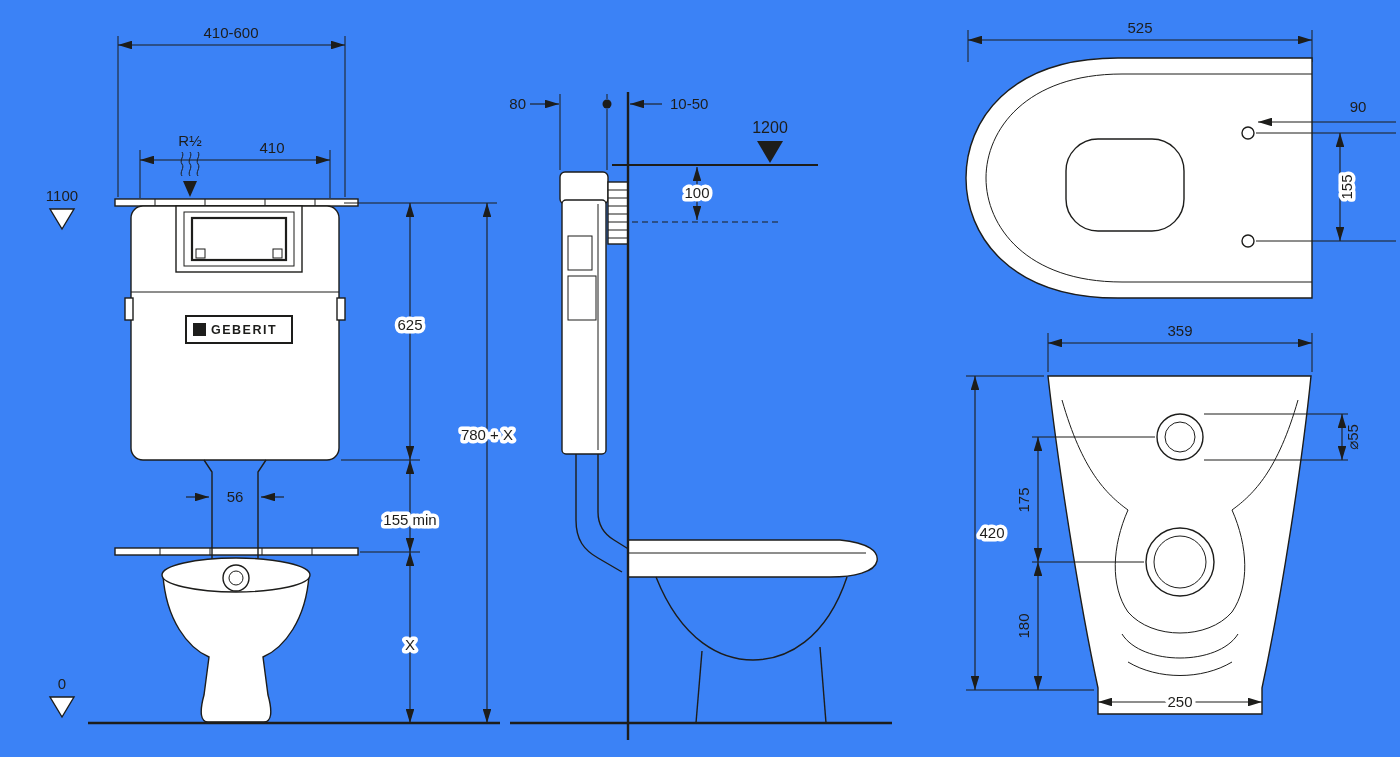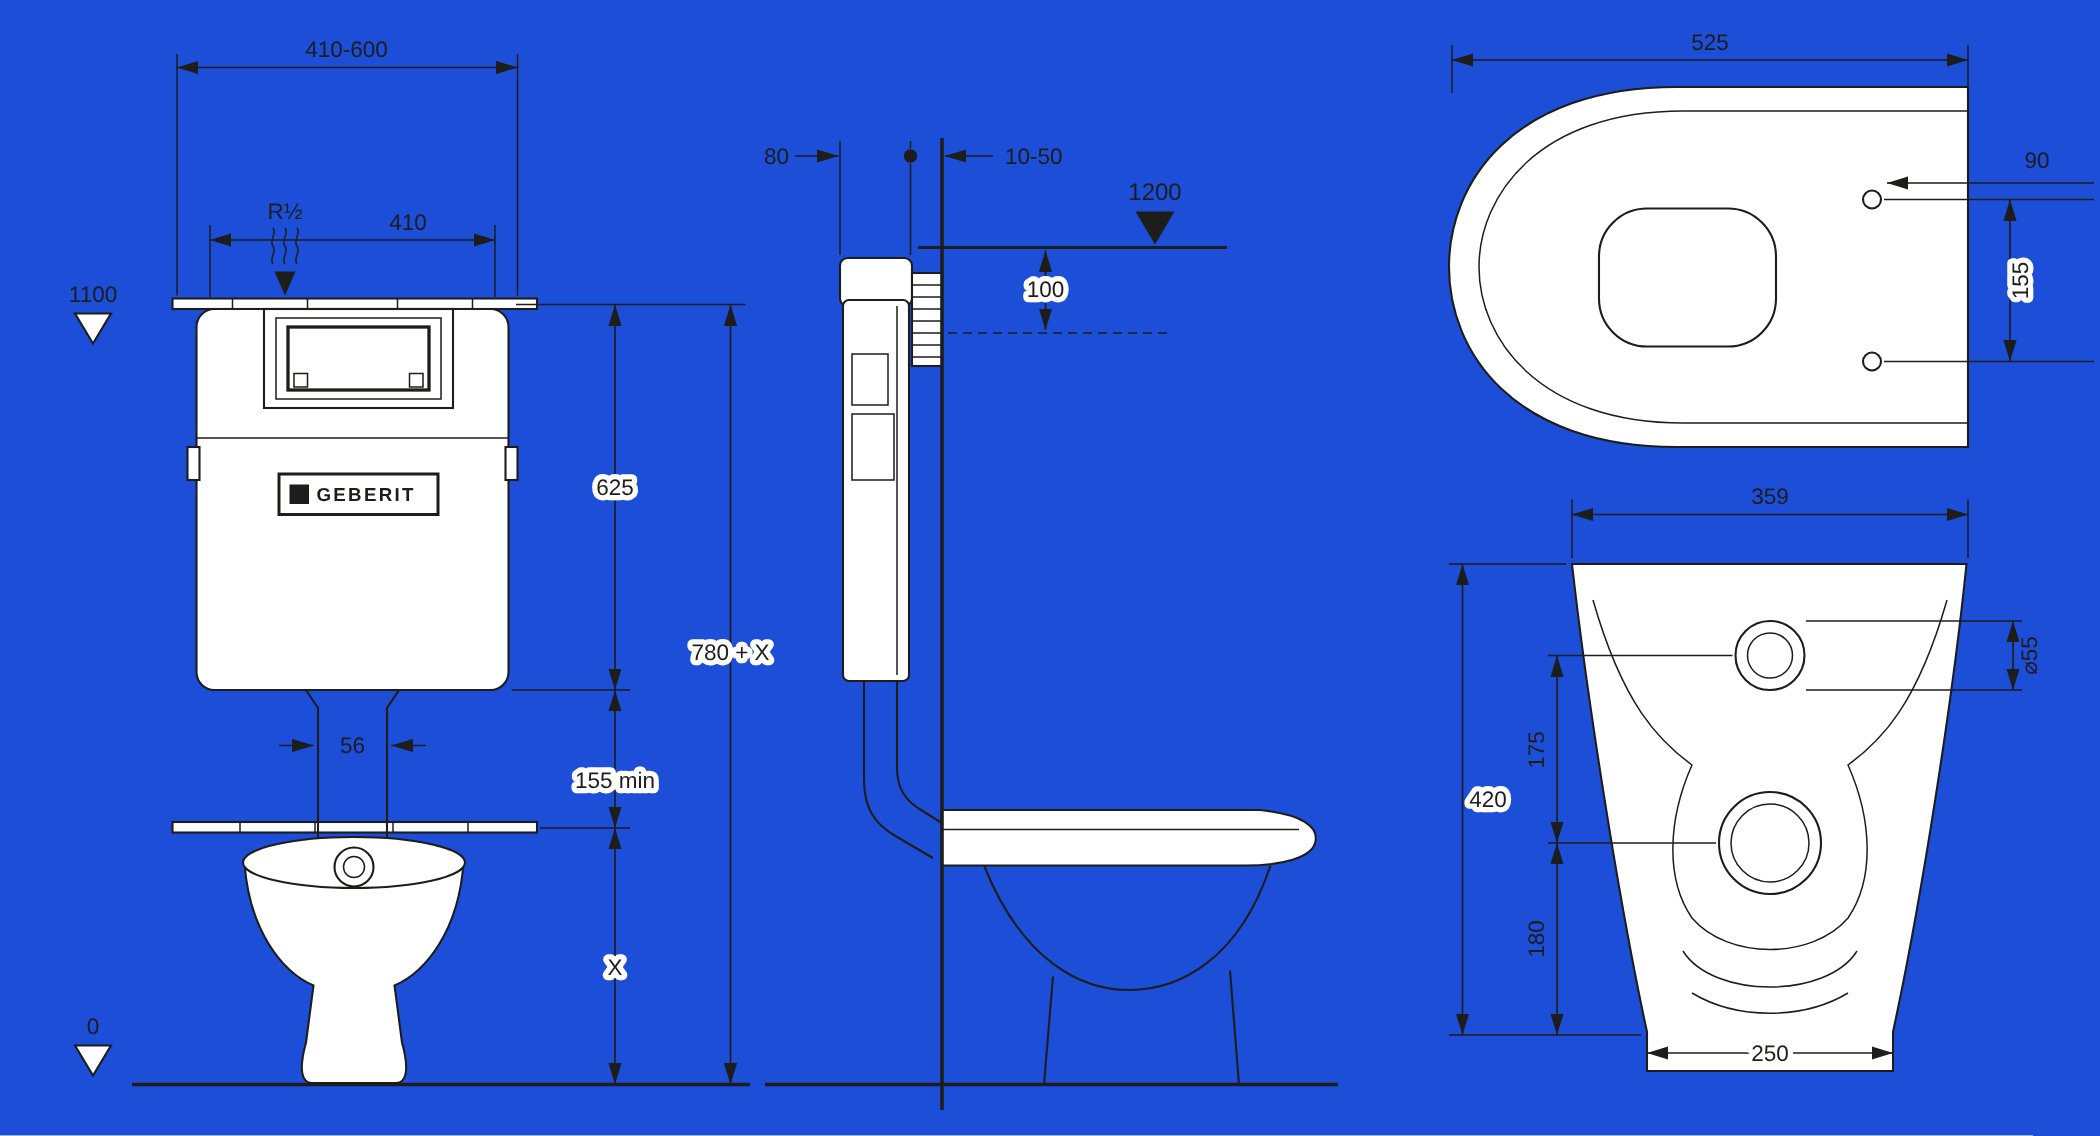--- a/index.html
+++ b/index.html
@@ -1,16 +1,16 @@
 <!DOCTYPE html>
 <html><head>
 <meta charset="utf-8">
 <style>
   html,body { margin:0; padding:0; background:#ffffff; }
-  #canvas { width:1400px; height:757px; background:#1d4ed8; position:relative; overflow:hidden; }
+  #canvas { width:1400px; height:757px; background:#3b82f6; position:relative; overflow:hidden; }
   svg { display:block; }
   svg text {
     font-family:"Liberation Sans", sans-serif;
     font-size:15px;
     fill:#1d1d1b;
     stroke:none;
   }
   .ln    { stroke:#1d1d1b; stroke-width:1.4; fill:none; }
   .thin  { stroke:#1d1d1b; stroke-width:1;   fill:none; }
   .thick { stroke:#1d1d1b; stroke-width:2.4; fill:none; }

